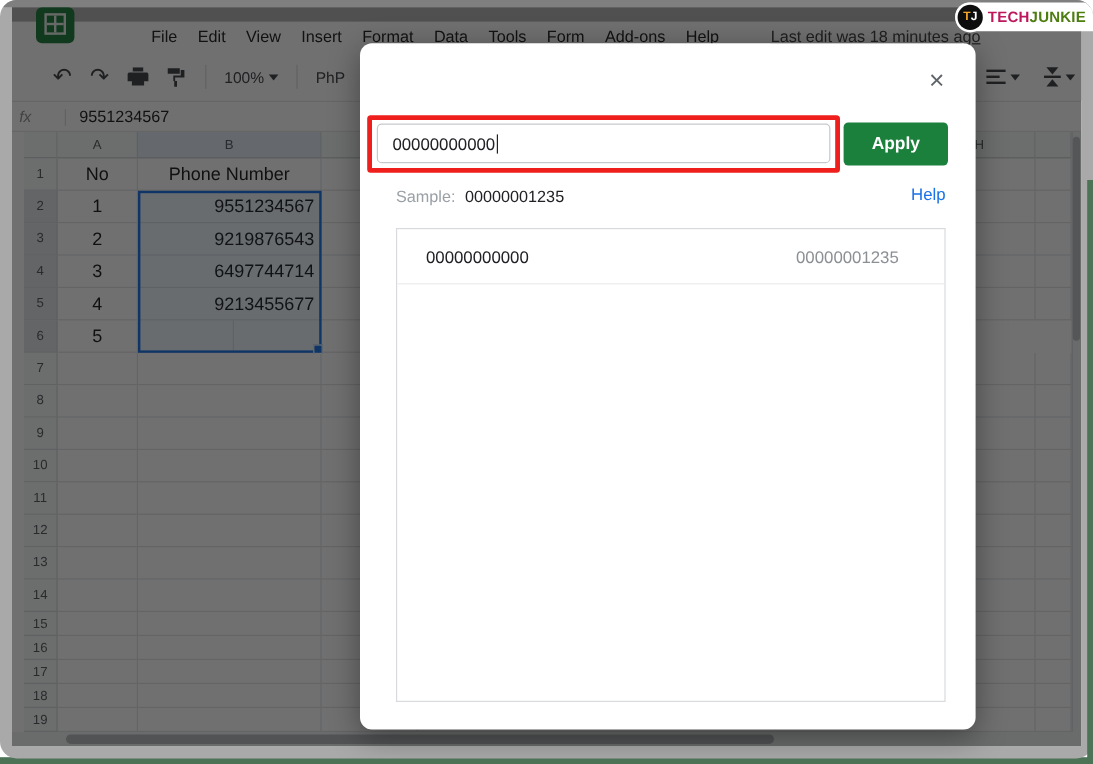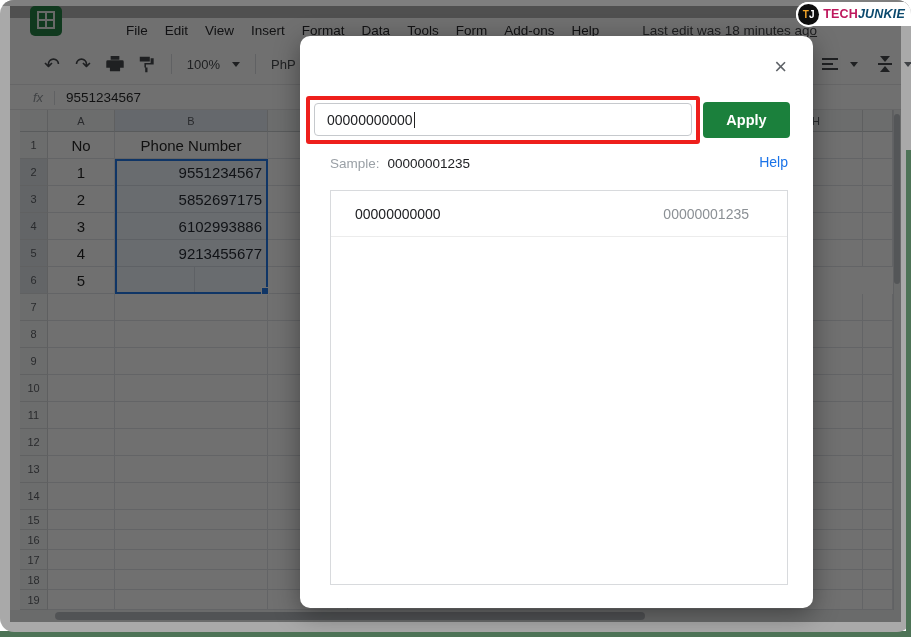--- a/index.html
+++ b/index.html
@@ -27,33 +27,33 @@
   .menu-row { position:absolute; left:78px; top:16px; height:28px; display:flex; align-items:center; gap:17px;
       font-size:13.5px; color:#202124;margin-left:48px; }
   .menu-row .mi { cursor:default; }
   .last-edit { margin-left:26px; color:#3f4043; text-decoration:underline; }
 
   .toolbar { position:absolute; left:44px; top:44px; height:40px; display:flex; align-items:center; gap:15px; color:#3f4246; }
   .toolbar-right { position:absolute; left:822px; top:44px; height:40px; display:flex; align-items:center; gap:20px; color:#3f4246; }
   .tb-glyph { font-size:19px; line-height:1; }
   .tb-sep { width:1px; height:20px; background:#dadce0; }
   .tb-text { font-size:13px; }
-  .zoom-group, .icon-group { display:flex; align-items:center; gap:12px; }
+  .zoom-group, .icon-group { display:flex; align-items:center; gap:4px; }
   .caret-down { width:0; height:0; border-left:4px solid transparent; border-right:4px solid transparent; border-top:5px solid #3f4246; }
   .align-bars { display:flex; flex-direction:column; gap:3px; }
   .align-bars i { display:block; height:2px; background:#3f4246; }
   .align-bars i:nth-child(1){ width:16px; } .align-bars i:nth-child(2){ width:11px; } .align-bars i:nth-child(3){ width:16px; }
   .valign { display:flex; flex-direction:column; align-items:center; gap:1px; }
   .valign .tri-dn { width:0;height:0;border-left:5px solid transparent;border-right:5px solid transparent;border-top:6px solid #3f4246; }
   .valign .tri-up { width:0;height:0;border-left:5px solid transparent;border-right:5px solid transparent;border-bottom:6px solid #3f4246; }
   .valign .vline { width:14px; height:2px; background:#3f4246; }
 
   .formula-bar { position:absolute; left:10px; top:84px; width:891px; height:26px; background:#fff;
       border-top:1px solid #e6e8ea; border-bottom:1px solid #e6e8ea; }
-  .fx { position:absolute; left:23px; top:5px; font-style:italic; font-size:13px; color:#8f949a; }
+  .fx { position:absolute; left:6px; top:5px; font-style:italic; font-size:13px; color:#8f949a; }
   .fx-sep { position:absolute; left:44px; top:6px; width:1px; height:14px; background:#dadce0; }
   .formula-value { position:absolute; left:56px; top:5px; font-size:13.5px; color:#1d1e1f; }
 
   
   .chrow { position:absolute; left:20px; top:110px; height:22px; display:flex; font-size:11px; color:#565a5f; }
   .chrow > div { height:22px; background:#f6f7f8; border-right:1px solid #d4d7da; border-bottom:1px solid #c9ccd0;
       display:flex; align-items:center; justify-content:center; }
   .w-corner{width:28px;} .w-a{width:67px;} .w-b{width:153px;} .w-c{width:80px;} .w-d{width:422px;border-right:none!important;}
   .w-h{width:93px;} .w-i{width:30px;}
   .col-sel { background:#e4ebf5 !important; }
@@ -106,21 +106,21 @@
   .fmt-code { color:#202124; }
   .fmt-preview { color:#8b9095; }
 
   
   .watermark { position:absolute; right:0; top:2px; height:24px; display:flex; align-items:center; background:#ffffff;
       border-radius:12px 0 0 12px; padding:0 6px 0 2px; z-index:400; }
   .tj-circle { width:21px; height:21px; border-radius:50%; background:#0d0d0d; color:#fff; display:flex; align-items:center;
       justify-content:center; font-size:10px; font-weight:bold; box-shadow:0 0 0 2px #ffffff; margin-right:4px; }
   .tj-t { color:#f4a62a; } .tj-j { color:#ffffff; }
   .brand { font-size:12.5px; font-weight:bold; letter-spacing:.2px; }
-  .brand-first { color:#be185d; } .brand-second { color:#0c4a6e;font-style:italic; }
+  .brand-first { color:#be185d; } .brand-second { color:#4d7c0f; }
 
   svg { display:block; }
 </style>
 </head>
 <body>
 
 <div class="page">
   <div class="green-bottom"></div>
 
   <div class="shot">
@@ -218,30 +218,30 @@
       <div class="ca">1</div>
       <div class="cb">9551234567</div>
       <div class="cc"></div>
         <div class="cd"></div>
       <div class="ch"></div>
         <div class="ci"></div>
     </div>
     <div class="gr h27" style="top:186px">
       <div class="rh sel">3</div>
       <div class="ca">2</div>
-      <div class="cb">5852697175</div>
+      <div class="cb">9219876543</div>
       <div class="cc"></div>
         <div class="cd"></div>
       <div class="ch"></div>
         <div class="ci"></div>
     </div>
     <div class="gr h27" style="top:213px">
       <div class="rh sel">4</div>
       <div class="ca">3</div>
-      <div class="cb">6102993886</div>
+      <div class="cb">6497744714</div>
       <div class="cc"></div>
         <div class="cd"></div>
       <div class="ch"></div>
         <div class="ci"></div>
     </div>
     <div class="gr h27" style="top:240px">
       <div class="rh sel">5</div>
       <div class="ca">4</div>
       <div class="cb">9213455677</div>
       <div class="cc"></div>

